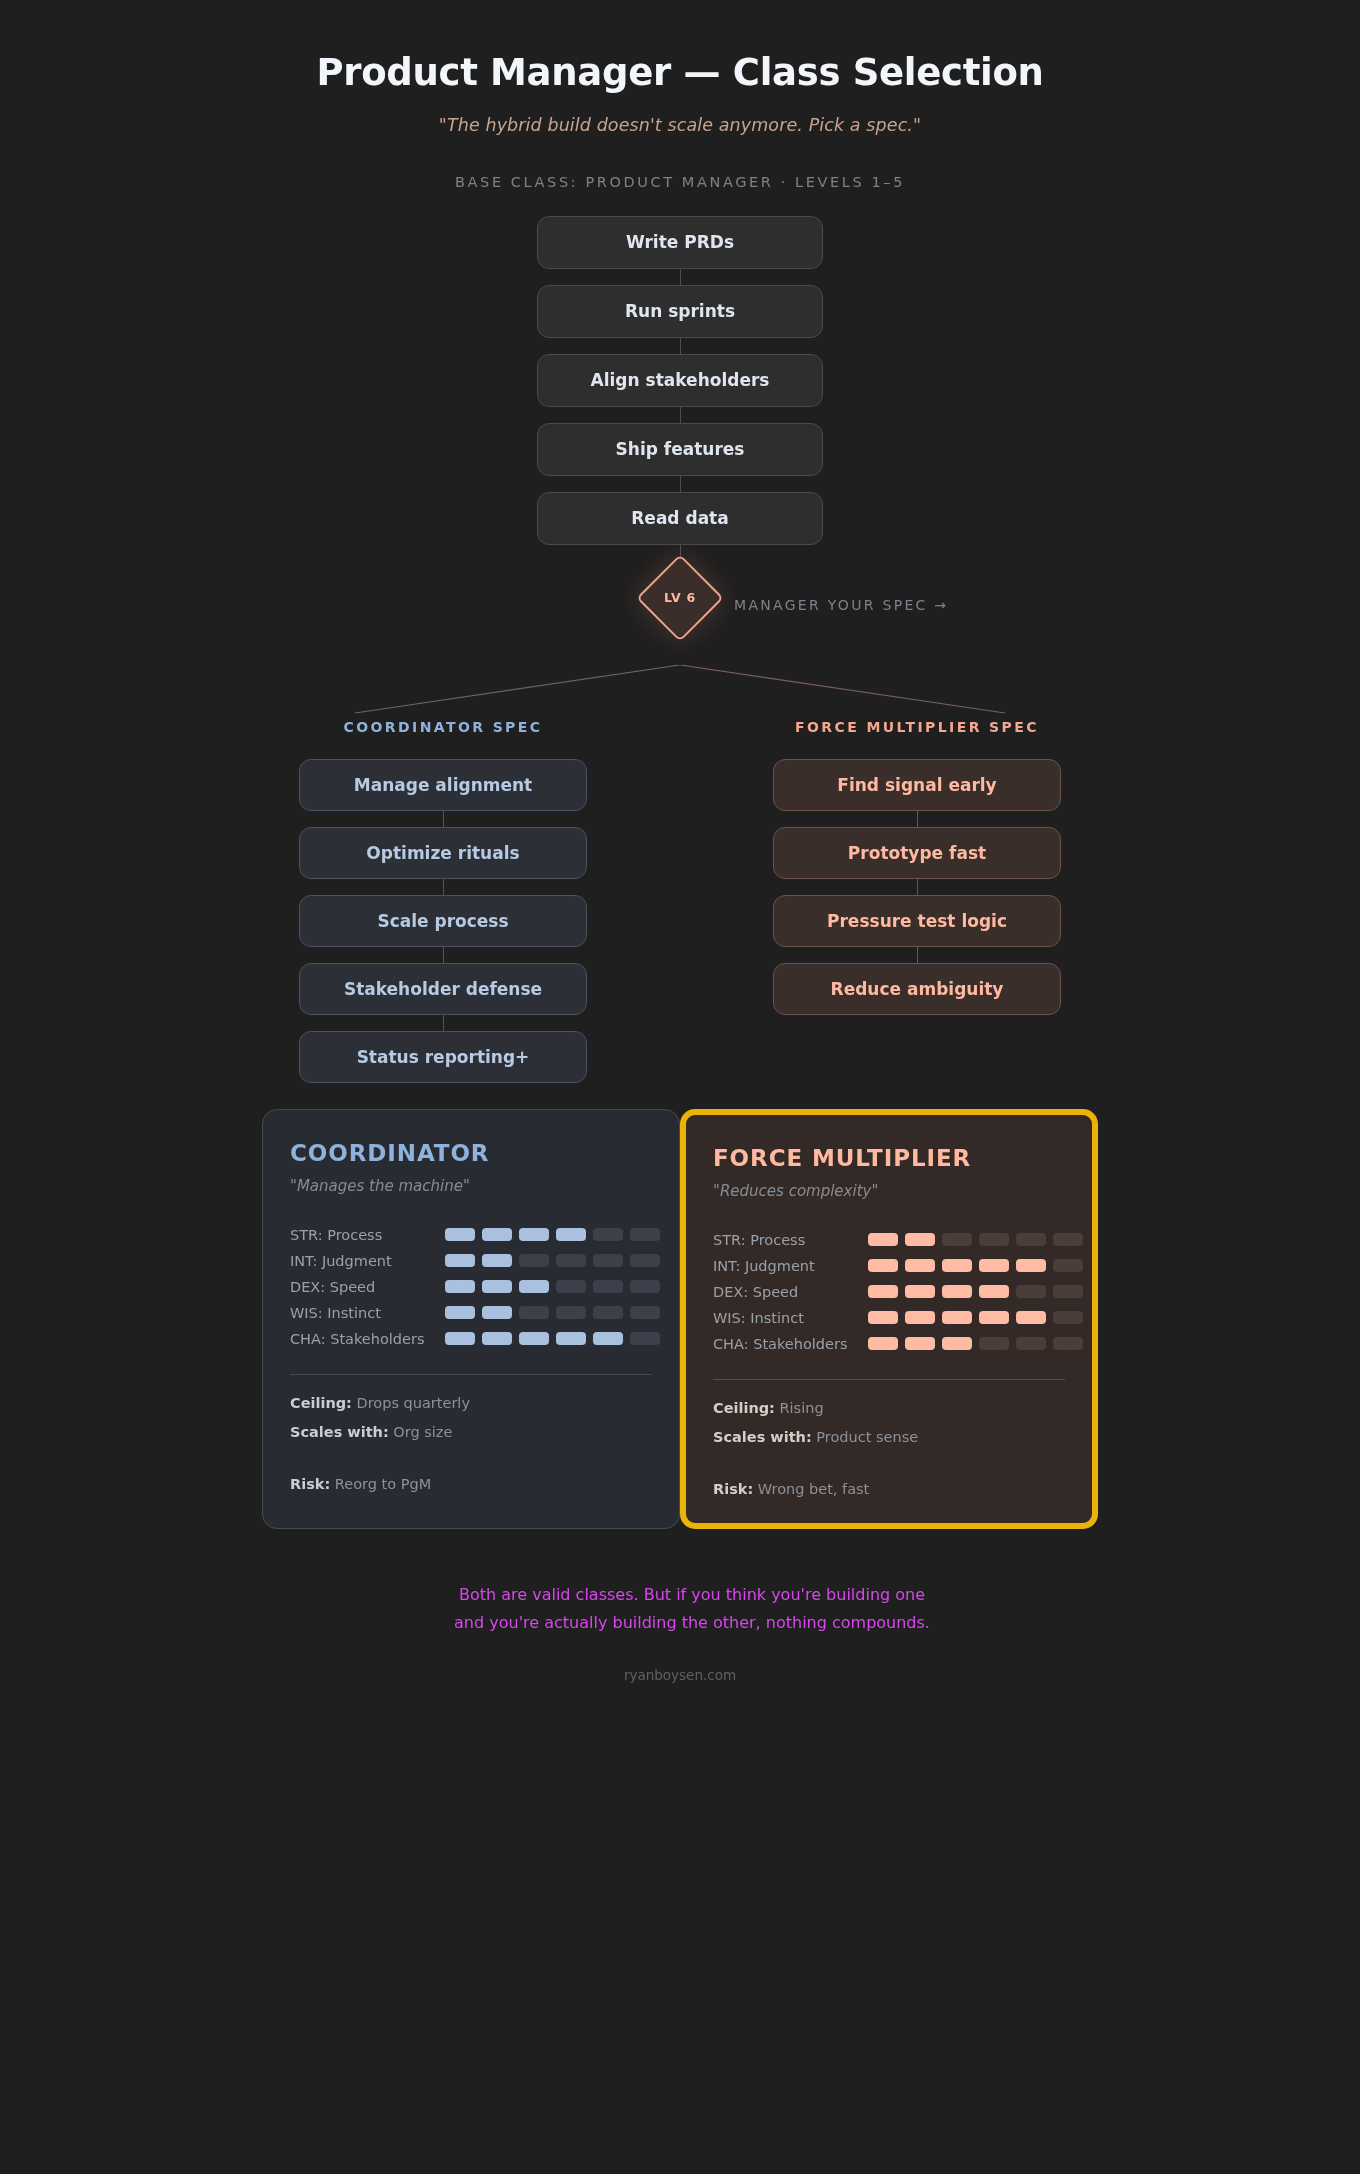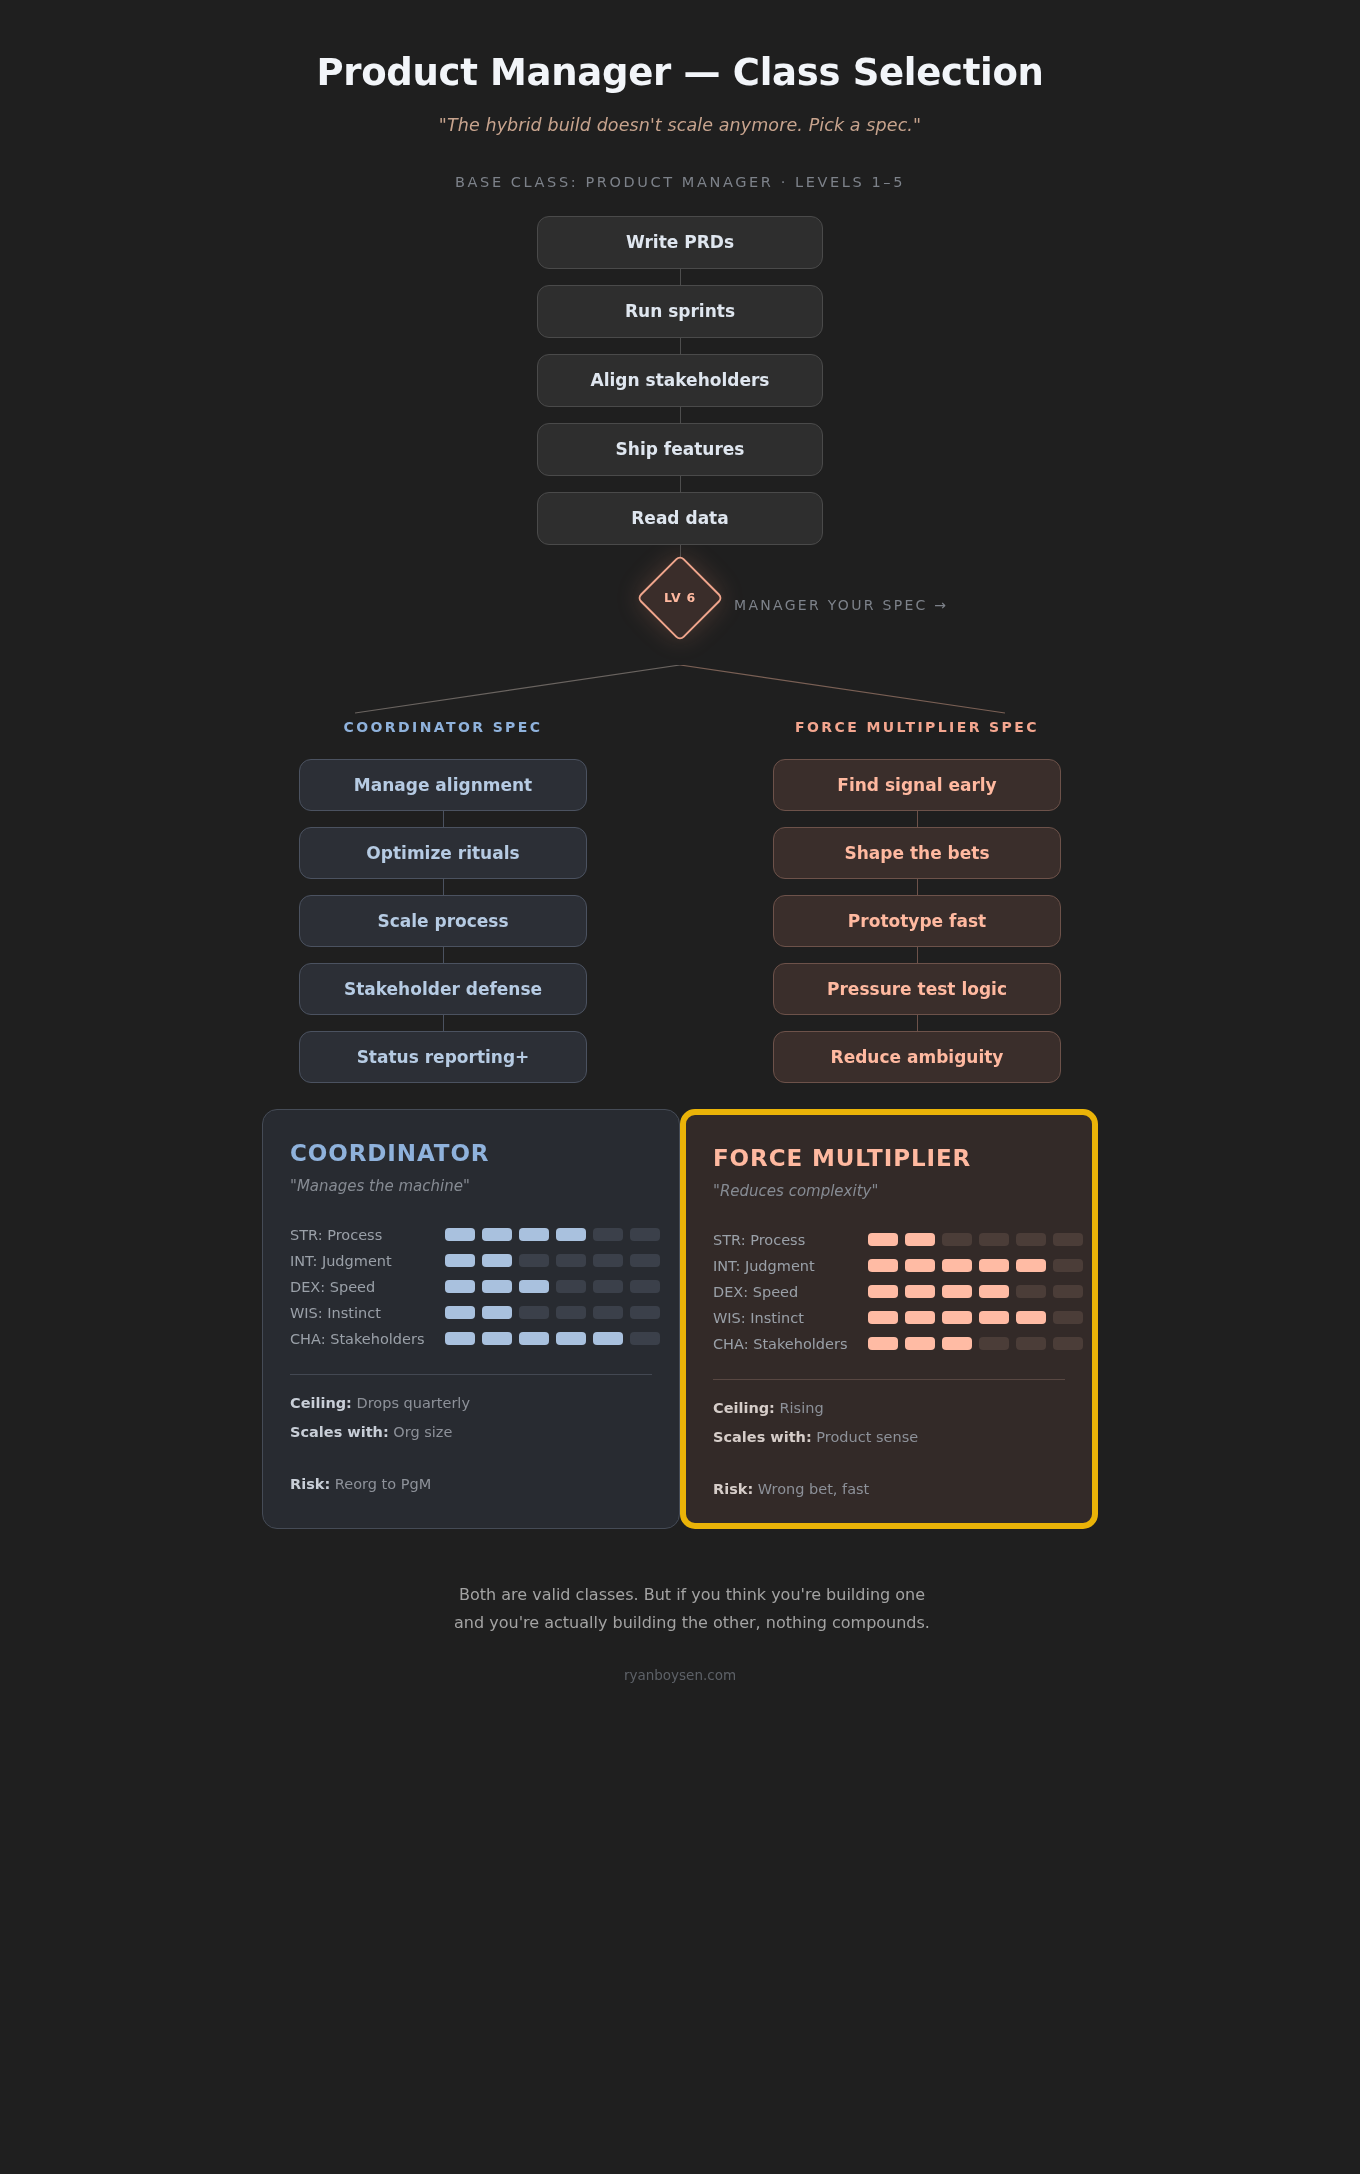--- a/index.html
+++ b/index.html
@@ -278,21 +278,21 @@
   .card-right .meta-key{ color:#d6cdc9; }
 
   
   .footer{
     text-align:center;
     margin-top:52px;
     padding-bottom:40px;
   }
   .footer-line{
     font-size:16px;
-    color:#a3a3a3;
+    color:#d946ef;
     line-height:1.75;
     margin-left:24px;
   }
   .footer-site{
     margin-top:30px;
     font-size:13.5px;
     color:#5d6167;
   }
 </style>
 </head>
@@ -336,21 +336,20 @@
           <div class="node">Optimize rituals</div>
           <div class="node">Scale process</div>
           <div class="node">Stakeholder defense</div>
           <div class="node">Status reporting+</div>
         </div>
     </div>
     <div class="col col-right">
       <div class="spec-head">FORCE MULTIPLIER SPEC</div>
       <div class="col-nodes" id="col1">
           <div class="node">Find signal early</div>
-          <div class="node">Shape the bets</div>
           <div class="node">Prototype fast</div>
           <div class="node">Pressure test logic</div>
           <div class="node">Reduce ambiguity</div>
         </div>
     </div>
   </div>
 
   <div class="cards">
 
     <div class="card card-left">

